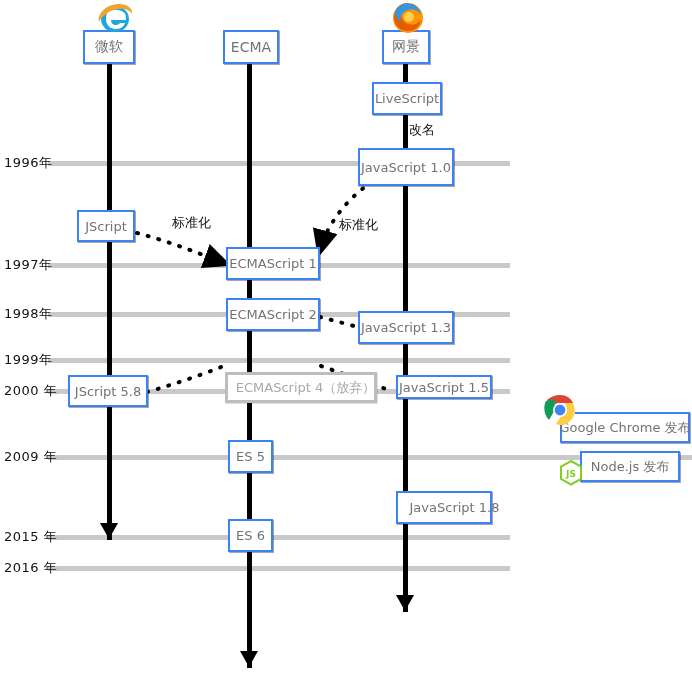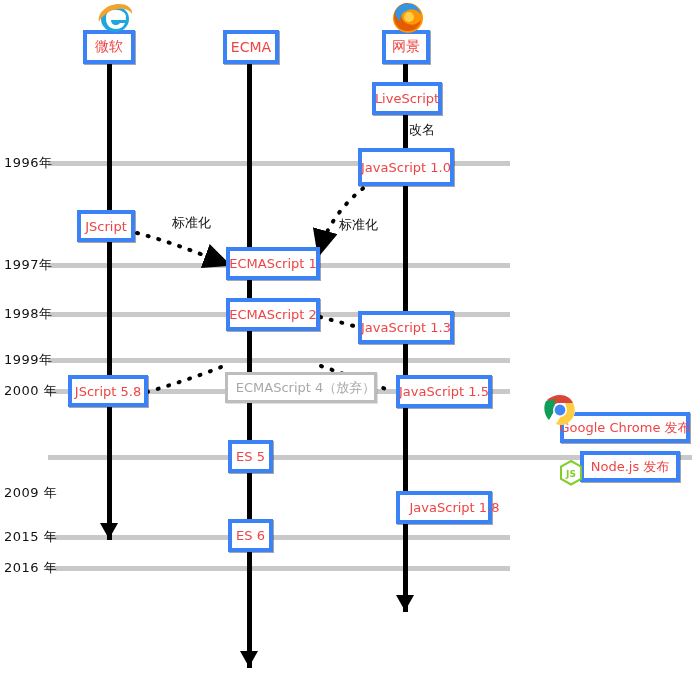--- a/index.html
+++ b/index.html
@@ -49,27 +49,27 @@
     border-left: 9px solid transparent;
     border-right: 9px solid transparent;
     border-top: 16px solid #000000;
     z-index: 3;
   }
 
   
   .node {
     position: absolute;
     background: #ffffff;
-    border: 4px solid #3b82f6;
+    border: 2px solid #3b82f6;
     box-sizing: border-box;
     display: flex;
     align-items: center;
     justify-content: center;
     font-size: 13px;
-    color: #ef4444;
+    color: #737373;
     white-space: nowrap;
     z-index: 5;
     padding: 3px 7px;
     box-shadow: 1px 1px 0 rgba(0,0,0,0.35);
   }
   .node.header {
     font-size: 14px;
   }
   .node.dropped {
     border: 3px solid #bdbdbd;
@@ -116,21 +116,21 @@
   <div class="gridline" style="left:48px; top:389px; width:462px;"></div>
   <div class="gridline" style="left:48px; top:455px; width:644px;"></div>
   <div class="gridline" style="left:48px; top:535px; width:462px;"></div>
   <div class="gridline" style="left:48px; top:566px; width:462px;"></div>
 
   <div class="year-label" style="left:4px; top:154px;">1996年</div>
   <div class="year-label" style="left:4px; top:256px;">1997年</div>
   <div class="year-label" style="left:4px; top:305px;">1998年</div>
   <div class="year-label" style="left:4px; top:351px;">1999年</div>
   <div class="year-label" style="left:4px; top:382px;">2000 年</div>
-  <div class="year-label" style="left:4px; top:448px;margin-top:36px;">2009 年</div>
+  <div class="year-label" style="left:4px; top:448px;">2009 年</div>
   <div class="year-label" style="left:4px; top:528px;">2015 年</div>
   <div class="year-label" style="left:4px; top:559px;">2016 年</div>
 
   <div class="lifeline" style="left:107px; top:60px; height:480px;"></div>
   <div class="arrowhead-down" style="left:100px; top:523px;"></div>
 
   <div class="lifeline" style="left:247px; top:60px; height:608px;"></div>
   <div class="arrowhead-down" style="left:240px; top:651px;"></div>
 
   <div class="lifeline" style="left:403px; top:60px; height:552px;"></div>
@@ -199,21 +199,21 @@
 
   <div class="node" style="left:226px; top:247px; width:94px; height:33px;">ECMAScript 1</div>
   <div class="node" style="left:226px; top:298px; width:94px; height:33px;">ECMAScript 2</div>
   <div class="node dropped" style="left:225px; top:372px; width:152px; height:31px;padding-left:16px;">ECMAScript 4（放弃）</div>
   <div class="node" style="left:228px; top:440px; width:45px; height:33px;">ES 5</div>
   <div class="node" style="left:228px; top:519px; width:45px; height:33px;">ES 6</div>
 
   <div class="node" style="left:372px; top:82px; width:70px; height:33px;">LiveScript</div>
   <div class="node" style="left:358px; top:148px; width:96px; height:38px;">JavaScript 1.0</div>
   <div class="node" style="left:358px; top:311px; width:96px; height:33px;">JavaScript 1.3</div>
-  <div class="node" style="left:396px; top:375px; width:96px; height:33px;">JavaScript 1.5</div>
+  <div class="node" style="left:396px; top:375px; width:96px; height:24px;">JavaScript 1.5</div>
   <div class="node" style="left:396px; top:491px; width:96px; height:33px;padding-left:28px;">JavaScript 1.8</div>
 
   <div class="node" style="left:560px; top:412px; width:130px; height:31px;">Google Chrome 发布</div>
   <div class="node" style="left:580px; top:451px; width:100px; height:31px;">Node.js 发布</div>
 
   <div class="edge-label" style="left:409px; top:121px;">改名</div>
   <div class="edge-label" style="left:172px; top:214px;">标准化</div>
   <div class="edge-label" style="left:339px; top:216px;">标准化</div>
 
 </div>

